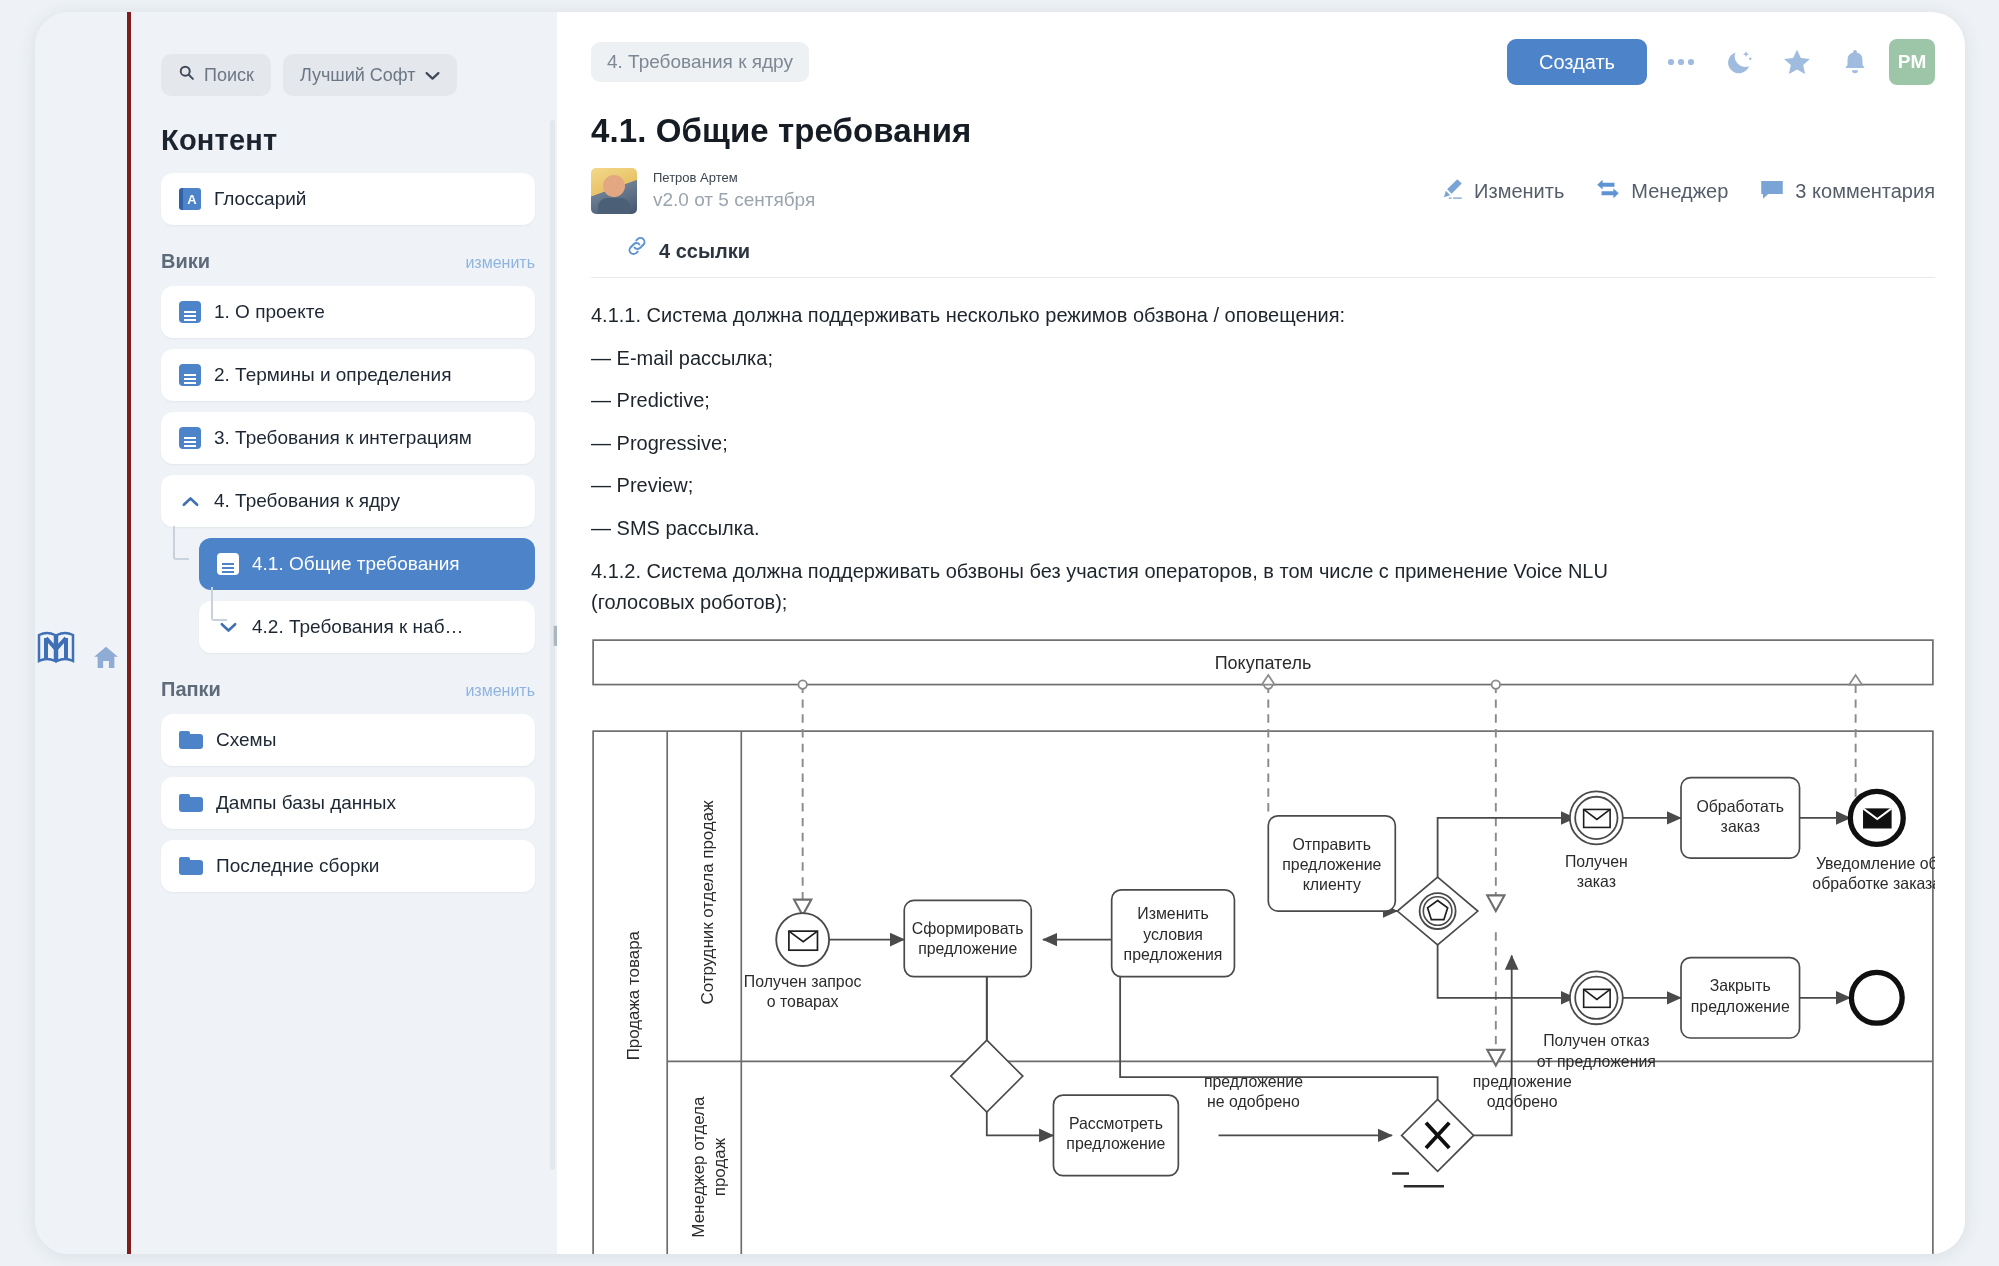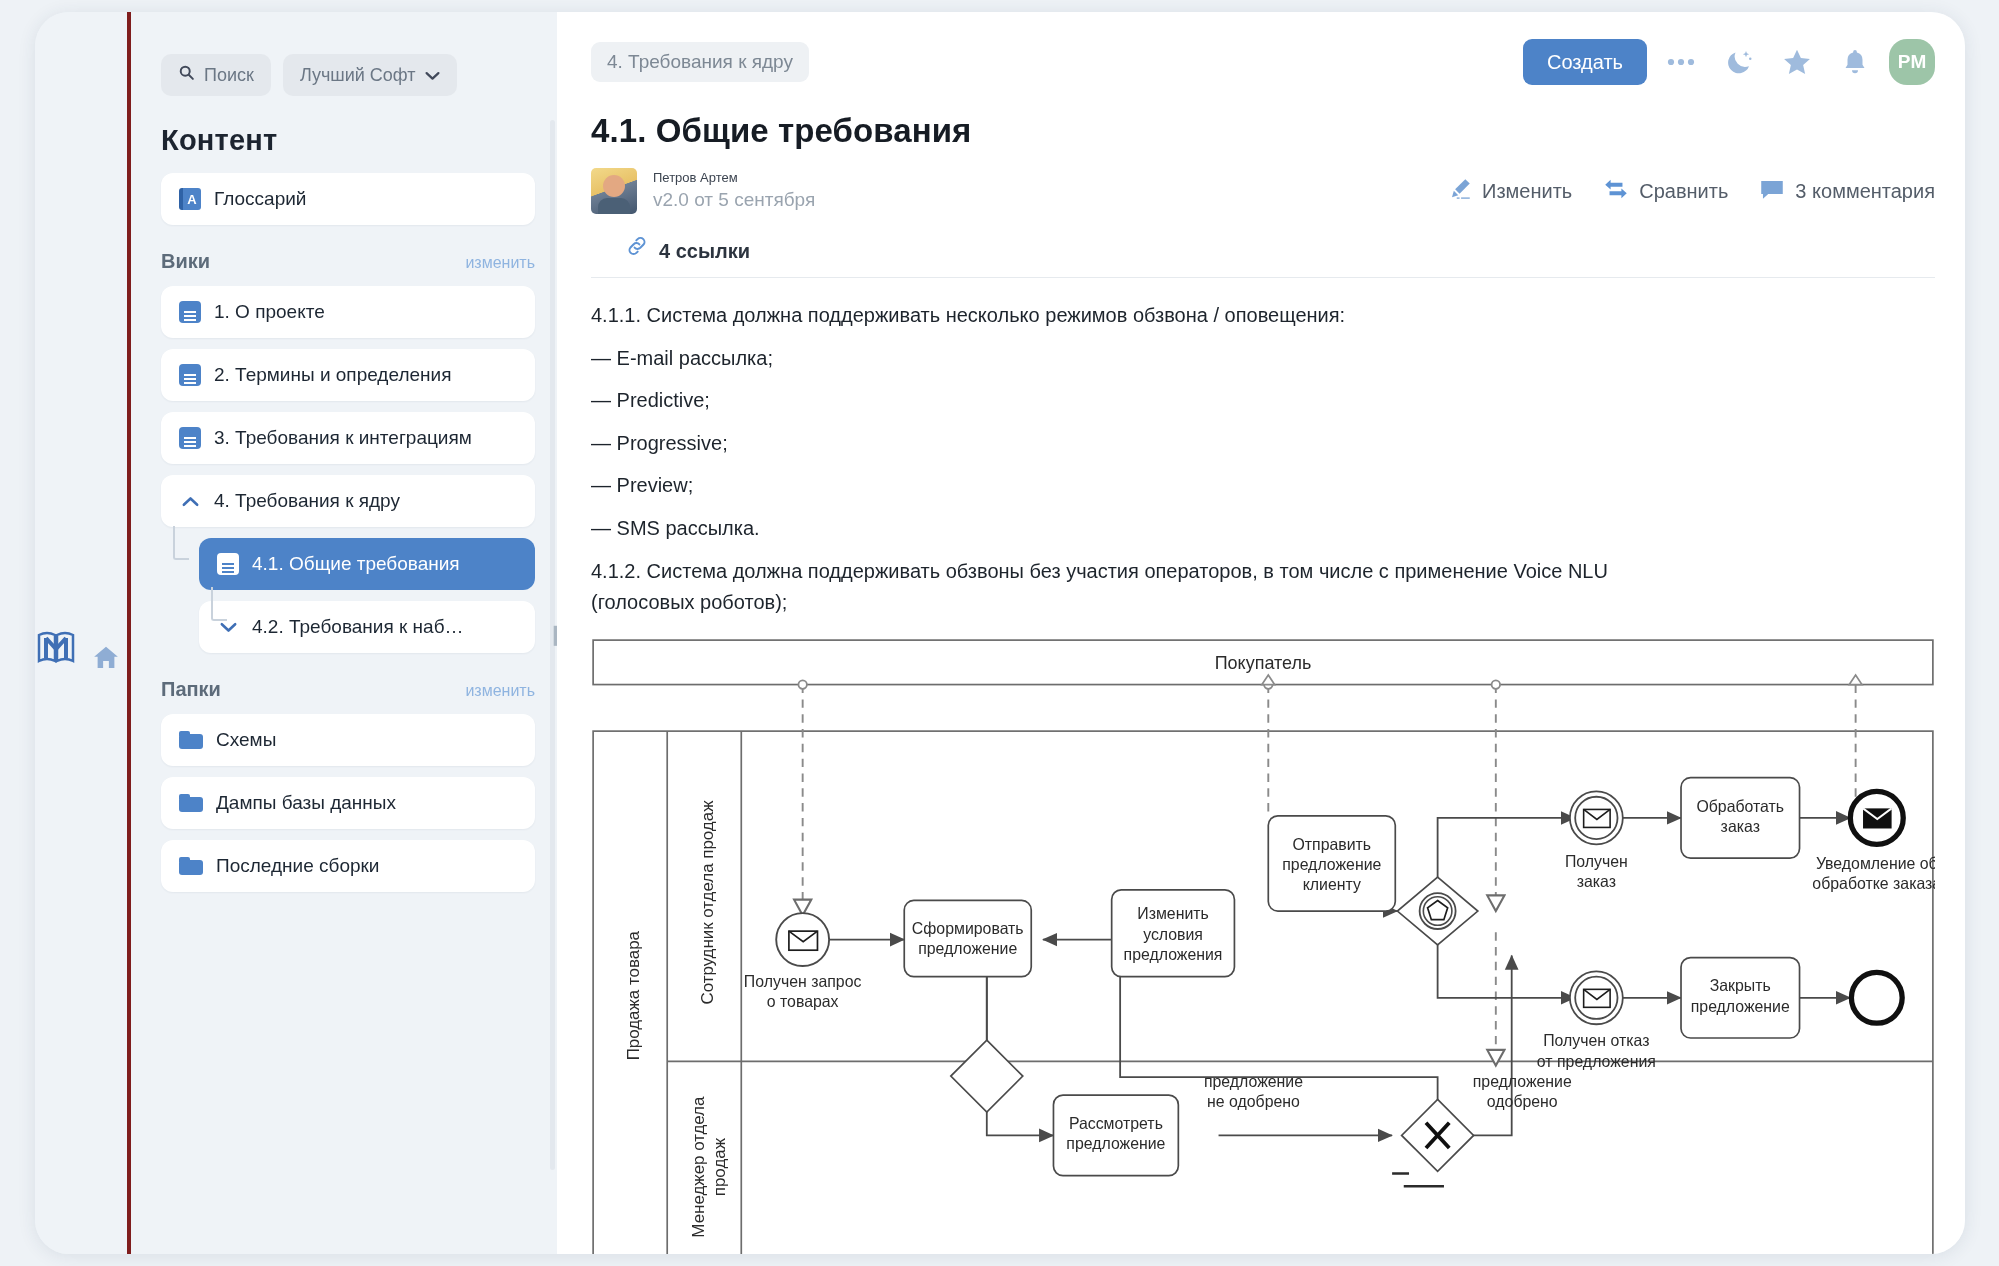--- a/index.html
+++ b/index.html
@@ -134,29 +134,29 @@
     height: 100px; display: flex; align-items: center;
     padding: 0 30px 0 34px; gap: 14px;
   }
   .crumb {
     background: #eef1f4; border-radius: 9px; padding: 9px 16px;
     font-size: 19px; color: #7d8894; cursor: pointer;
   }
   .top-right { margin-left: auto; display: flex; align-items: center; gap: 10px; }
   .btn-primary {
     background: #4d83c8; color: #fff; border: none; border-radius: 9px;
-    height: 46px; padding: 0 24px; font-size: 20px; cursor: pointer;
+    height: 46px; padding: 0 32px; font-size: 20px; cursor: pointer;
     font-family: inherit;
   }
   .ibtn {
     width: 48px; height: 48px; border-radius: 10px; cursor: pointer;
     display:flex; align-items:center; justify-content:center; color:#9fbbdd;
   }
   .pm {
-    width: 46px; height: 46px; border-radius: 18px; background: #9dc5a8;
+    width: 46px; height: 46px; border-radius: 8px; background: #9dc5a8;
     color: #fff; font-size: 19px; font-weight: 600;
     display:flex; align-items:center; justify-content:center; cursor:pointer;
   }
   h1.doc-title {
     font-size: 33px; font-weight: 700; color: #161c24;
     padding: 0 34px 0 34px; letter-spacing: .1px;
   }
   .meta {
     display: flex; align-items: center; padding: 18px 30px 0 34px; gap: 16px;
   }
@@ -425,21 +425,21 @@
           </span>
           <span>Изменить</span>
         </div>
         <div class="act">
           <span>
             <svg width="28" height="26" viewBox="0 0 26 24" fill="#5e93d4">
               <path d="M8 3.5 3 8l5 4.5V9.8h11V6.2H8z"></path>
               <path d="M18 11.5 23 16l-5 4.5v-2.7H7v-3.6h11z"></path>
             </svg>
           </span>
-          <span>Сравнить</span>
+          <span>Менеджер</span>
         </div>
         <div class="act">
           <span>
             <svg width="28" height="26" viewBox="0 0 26 24" fill="#7ba4d6">
               <path d="M3 4.5h20v12.2H9.5L4.6 21v-4.3H3z"></path>
             </svg>
           </span>
           <span>3 комментария</span>
         </div>
       </div>

